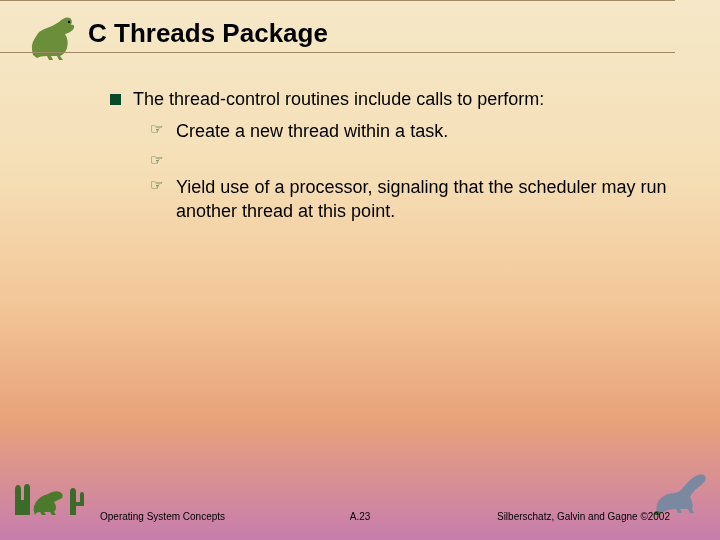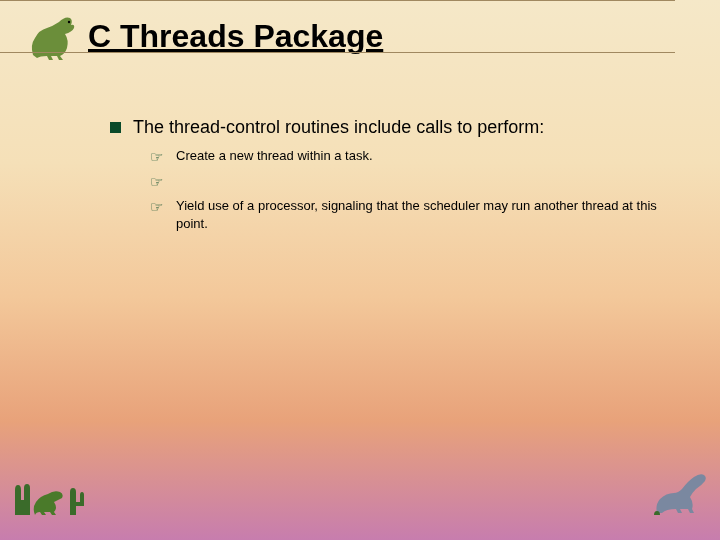--- a/index.html
+++ b/index.html
@@ -6,38 +6,38 @@
   html, body { width: 720px; height: 540px; overflow: hidden; font-family: Arial, Helvetica, sans-serif; }
   .slide {
     width: 720px; height: 540px;
     background: linear-gradient(to bottom, #f5e8c8 0%, #f5e0b8 30%, #f3c89a 55%, #e8a27a 78%, #c77dae 100%);
     position: relative;
   }
   .title-bar {
     position: absolute; top: 18px; left: 88px; right: 0;
   }
   .title {
-    font-size: 32px; font-weight: bold; color: #000; text-decoration: underline;
+    font-size: 26px; font-weight: bold; color: #000;
   }
   .rule-top { position:absolute; left:0; right:45px; top:0; height:1px; background:#a08860; }
   .rule-bottom { position:absolute; left:0; right:45px; top:52px; height:1px; background:#a08860; }
   .dino1 {
     position:absolute; top:10px; left:25px; width:55px; height:55px;
   }
   .dino-body1 { fill:#6b8e3a; }
   .content {
-    position:absolute; top:116px; left:110px; right:50px;
+    position:absolute; top:88px; left:110px; right:50px;
     color:#000;
   }
   .lvl1 { display:flex; align-items:flex-start; margin-bottom:8px; }
   .bullet-sq { width:11px; height:11px; background:#0a4a2a; flex:0 0 11px; margin-top:6px; margin-right:12px; }
   .lvl1-text { font-size:18px; line-height:1.3; }
   .lvl2 { display:flex; align-items:flex-start; margin-left:40px; margin-bottom:6px; }
   .finger { flex:0 0 18px; margin-right:8px; margin-top:1px; font-size:15px; color:#0a4a2a; }
-  .lvl2-text { font-size:13px; line-height:1.35; }
+  .lvl2-text { font-size:18px; line-height:1.35; }
   .footer {
     position:absolute; bottom:18px; left:0; right:0;
     display:flex; justify-content:space-between; align-items:flex-end;
     padding:0 50px 0 100px;
     font-size:10px; color:#000;
   }
   .footer-left { }
   .footer-center { position:absolute; left:50%; transform:translateX(-50%); }
   .footer-right { }
   .deco-left {
@@ -94,13 +94,18 @@
     </svg>
   </div>
 
   <div class="deco-right">
     <svg viewBox="0 0 60 55">
       <path class="dino-bronto" d="M5 50 Q3 42 8 36 Q14 30 22 30 Q26 30 30 26 Q36 18 42 14 Q48 10 52 12 Q55 14 53 18 Q50 22 44 26 Q40 30 38 34 Q42 40 40 46 L42 50 L38 50 L36 46 L28 46 L30 50 L26 50 L24 46 Q14 46 10 50 Z"></path>
       <path fill="#3a6b2a" d="M2 52 Q2 48 5 48 Q8 48 8 52 Z"></path>
     </svg>
   </div>
 
+  <div class="footer">
+    <span class="footer-left">Operating System Concepts</span>
+    <span class="footer-center">A.23</span>
+    <span class="footer-right">Silberschatz, Galvin and Gagne ©2002</span>
+  </div>
 </div>
 
 </body></html>

